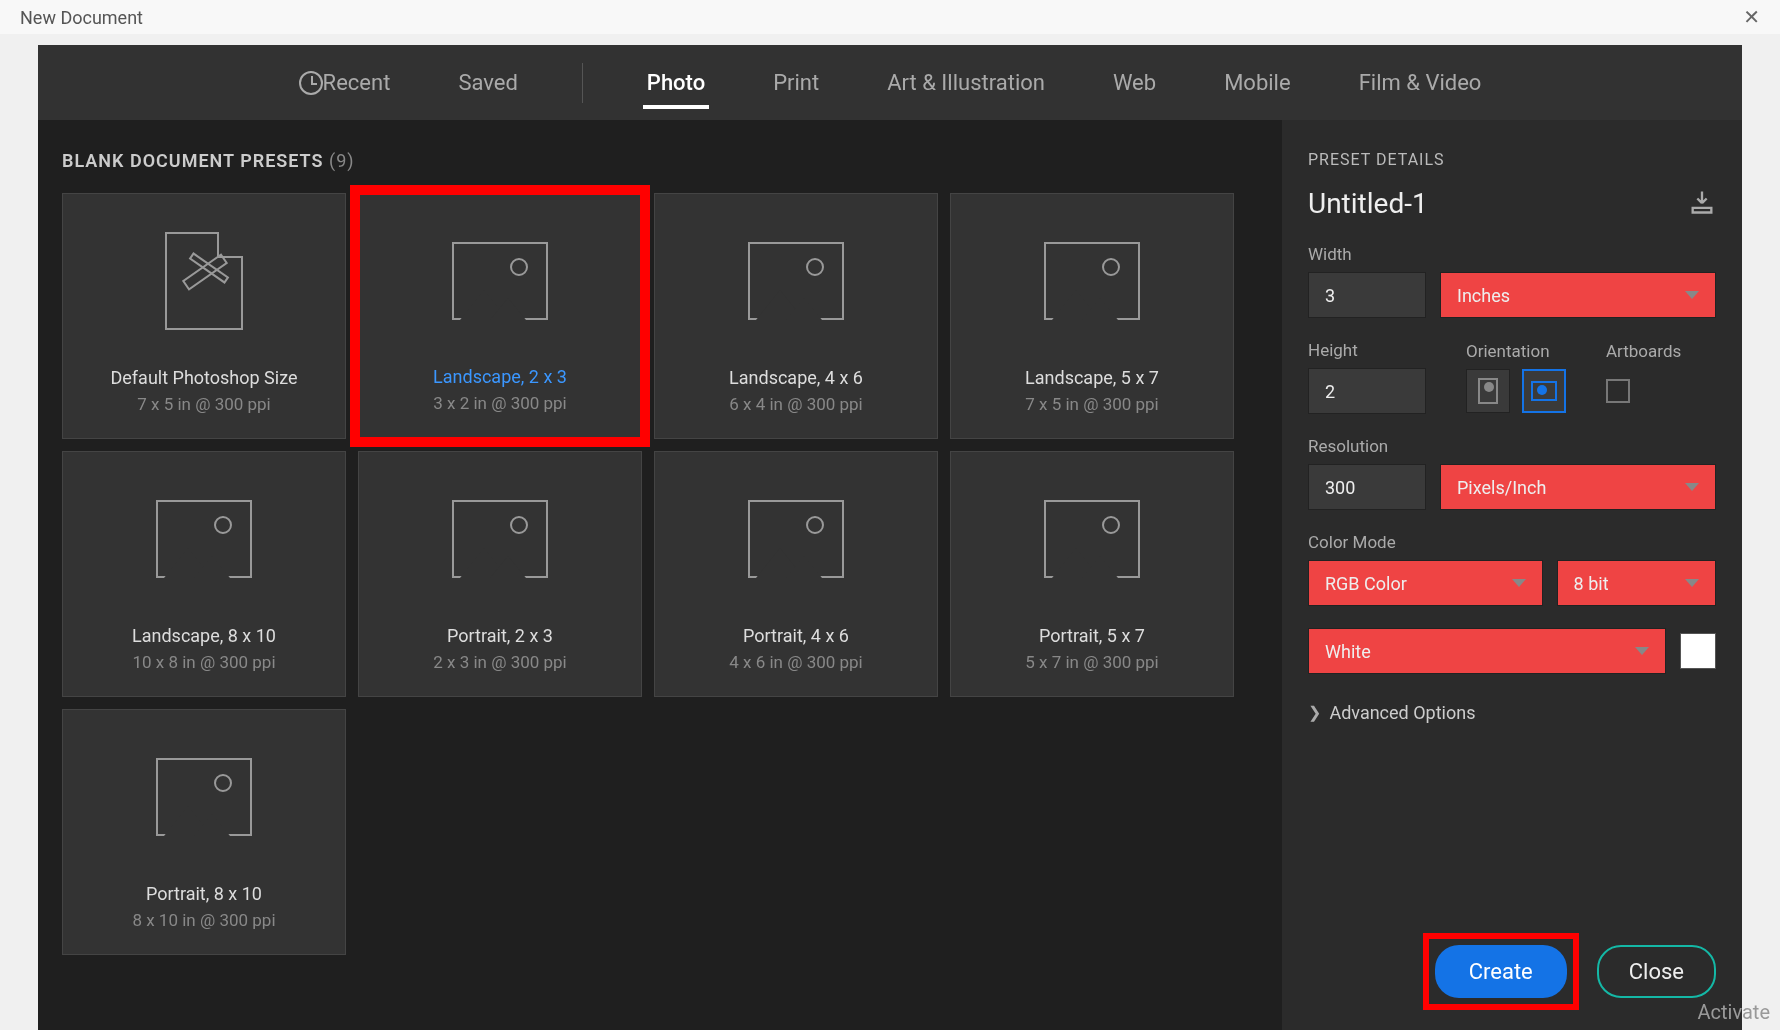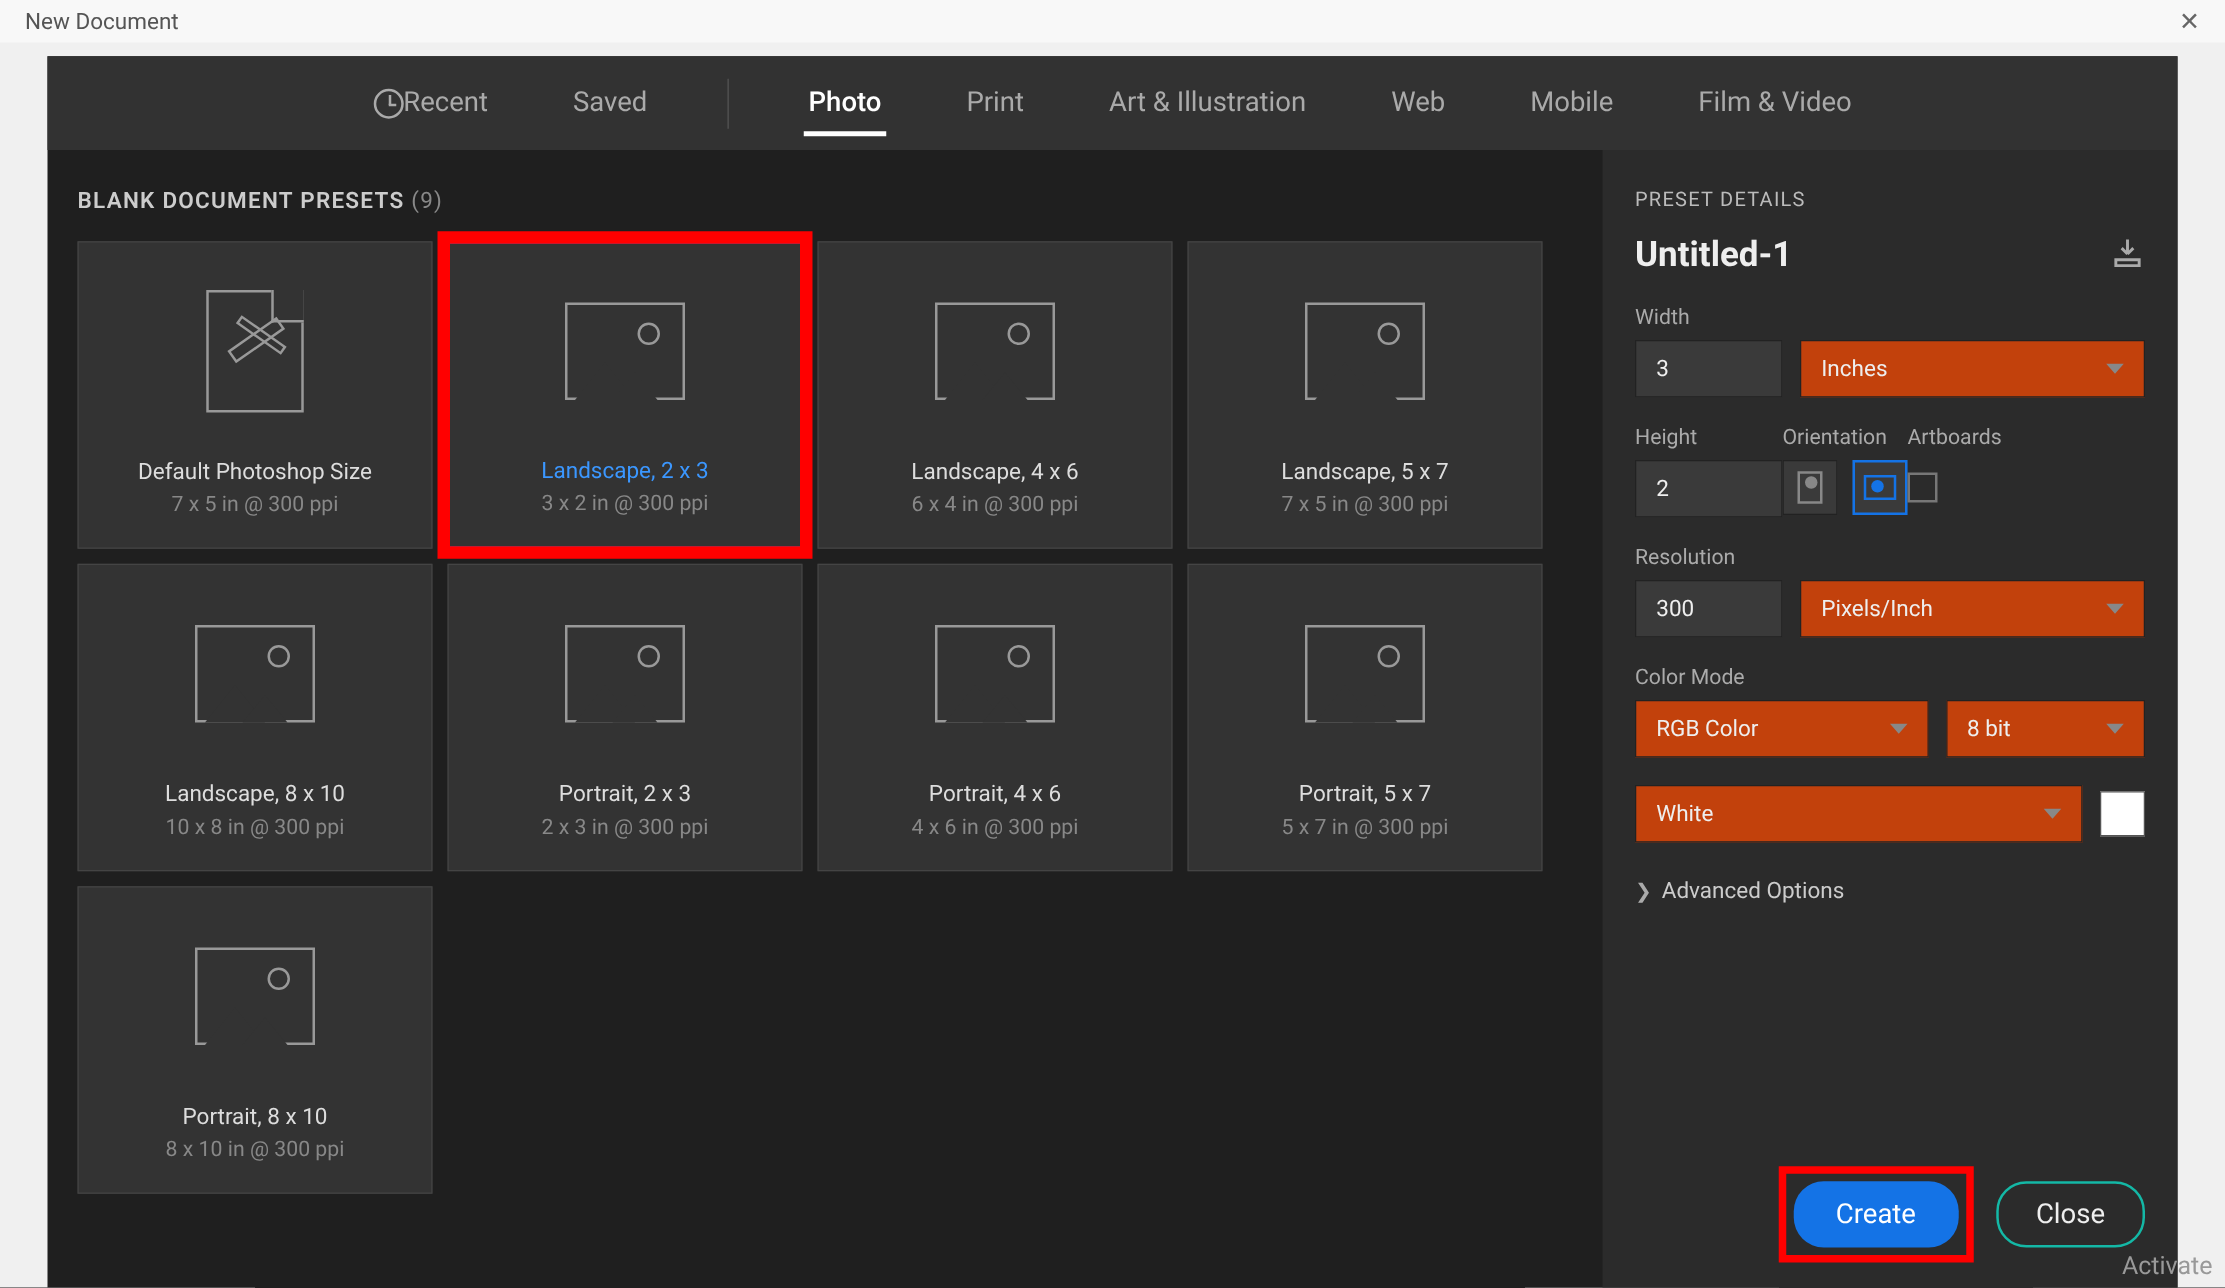--- a/index.html
+++ b/index.html
@@ -39,31 +39,31 @@
 .img-icon .mtn2::before { content:""; position:absolute; left:-20px; bottom:-24px; width:0; height:0; border-left: 20px solid transparent; border-right: 20px solid transparent; border-bottom: 24px solid #999; z-index:-1;}
 
 .doc-icon { width: 78px; height: 98px; border: 2px solid #999; position: relative; }
 .doc-icon::before { content:""; position:absolute; top:-2px; right:-2px; width:24px; height:24px; background:#333; border-left:2px solid #999; border-bottom:2px solid #999; }
 .doc-icon .ruler { position:absolute; top:32px; left:14px; width:48px; height:12px; border:2px solid #999; transform: rotate(-35deg); }
 .doc-icon .pencil { position:absolute; top:30px; left:20px; width:44px; height:8px; border:2px solid #999; transform: rotate(35deg); }
 
 .right { width: 460px; background: #2b2b2b; padding: 30px 26px 20px 26px; display: flex; flex-direction: column; color: #ccc; }
 .right-title { font-size: 16px; letter-spacing: 1px; color: #bbb; margin-bottom: 18px; }
 .name-row { display: flex; align-items: center; justify-content: space-between; margin-bottom: 24px; }
-.doc-name { font-size: 28px; color: #eee; font-weight: bold; }
+.doc-name { font-size: 28px; color: #eee; }
 .save-icon svg { width: 28px; height: 28px; fill:none; stroke:#aaa; stroke-width:2; }
 
 .label { font-size: 17px; color: #aaa; margin-bottom: 8px; }
 .row { display: flex; gap: 14px; margin-bottom: 22px; align-items: center;}
 .input-box { background: #3a3a3a; border: 1px solid #222; height: 46px; display:flex; align-items:center; padding: 0 16px; color: #eee; font-size: 18px; }
 .input-box.small { width: 118px; }
-.select-box { background: #c2410c; border: 1px solid #222; height: 46px; flex:1; display:flex; align-items:center; justify-content:space-between; padding: 0 16px; color: #eee; font-size: 18px; cursor:pointer; }
+.select-box { background: #ef4444; border: 1px solid #222; height: 46px; flex:1; display:flex; align-items:center; justify-content:space-between; padding: 0 16px; color: #eee; font-size: 18px; cursor:pointer; }
 .chev { width:0; height:0; border-left:7px solid transparent; border-right:7px solid transparent; border-top:8px solid #888; }
 
-.col-group { display:flex; margin-bottom: 22px;}
+.col-group { display:flex; gap: 40px; margin-bottom: 22px; align-items: center;}
 .col-group .col { display:flex; flex-direction:column; }
 .orient-btns { display:flex; gap:12px; }
 .orient-btn { width:44px; height:44px; background:#3a3a3a; border:1px solid #222; display:flex; align-items:center; justify-content:center; cursor:pointer; }
 .orient-btn.active { border:2px solid #1473e6; }
 .orient-glyph { width:20px; height:26px; border:2px solid #888; position:relative;}
 .orient-glyph::after{content:""; position:absolute; top:2px; left:4px; width:10px; height:10px; border-radius:50%; background:#888;}
 .orient-btn.active .orient-glyph, .orient-btn.active .orient-glyph::after { border-color:#1473e6; background:transparent;}
 .orient-btn.active .orient-glyph::after{ background:#1473e6;}
 .orient-glyph.land { width:26px; height:20px; }
 .checkbox { width:24px; height:24px; border:2px solid #777; cursor:pointer;}

